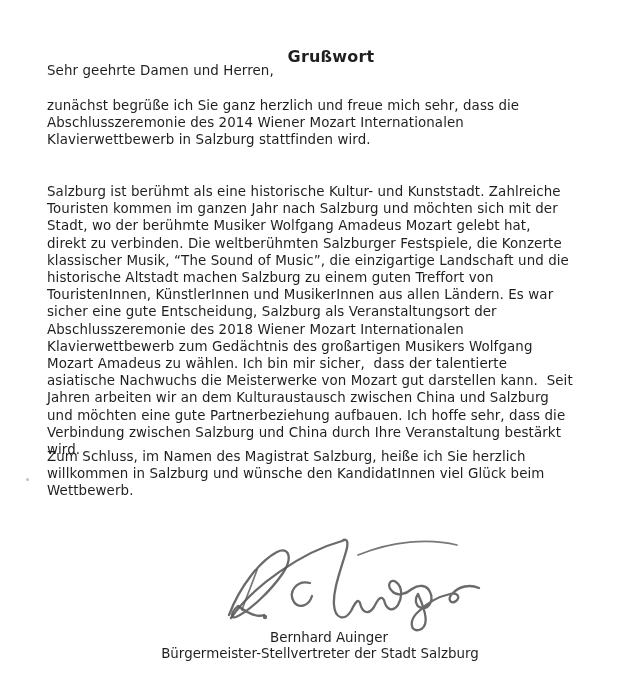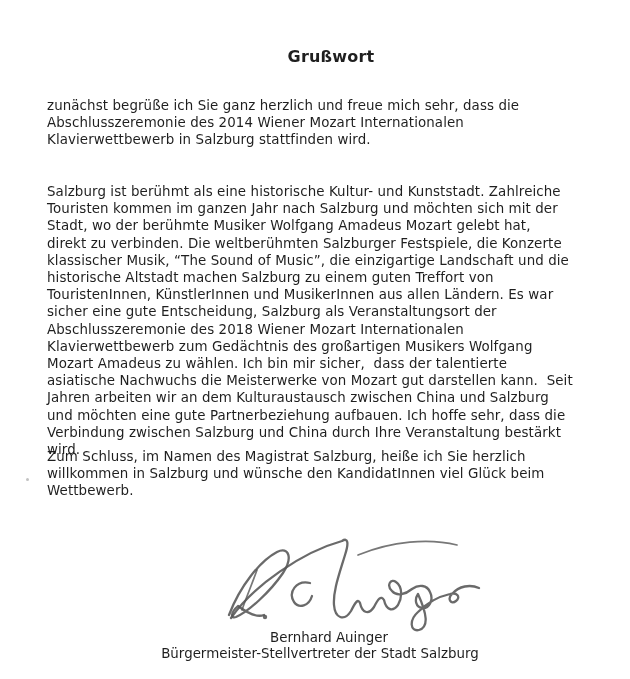--- a/index.html
+++ b/index.html
@@ -81,20 +81,21 @@
   .signer-name { top: 630px; transform: translateX(14px); }
   .signer-role { top: 646px; transform: translateX(5px); }
 </style>
 </head>
 <body>
 
 <div class="page" style="--bg: #ffffff; --text: #1f1f1f; --ink: #555555;">
 
   <h1 class="doc-title">Grußwort</h1>
 
+  <div class="body-text salutation">Sehr geehrte Damen und Herren,</div>
 
   <div class="body-text para-1">zunächst begrüße ich Sie ganz herzlich und freue mich sehr, dass die
 Abschlusszeremonie des 2014 Wiener Mozart Internationalen
 Klavierwettbewerb in Salzburg stattfinden wird.</div>
 
   <div class="body-text para-2">Salzburg ist berühmt als eine historische Kultur- und Kunststadt. Zahlreiche
 Touristen kommen im ganzen Jahr nach Salzburg und möchten sich mit der
 Stadt, wo der berühmte Musiker Wolfgang Amadeus Mozart gelebt hat,
 direkt zu verbinden. Die weltberühmten Salzburger Festspiele, die Konzerte
 klassischer Musik, “The Sound of Music”, die einzigartige Landschaft und die

